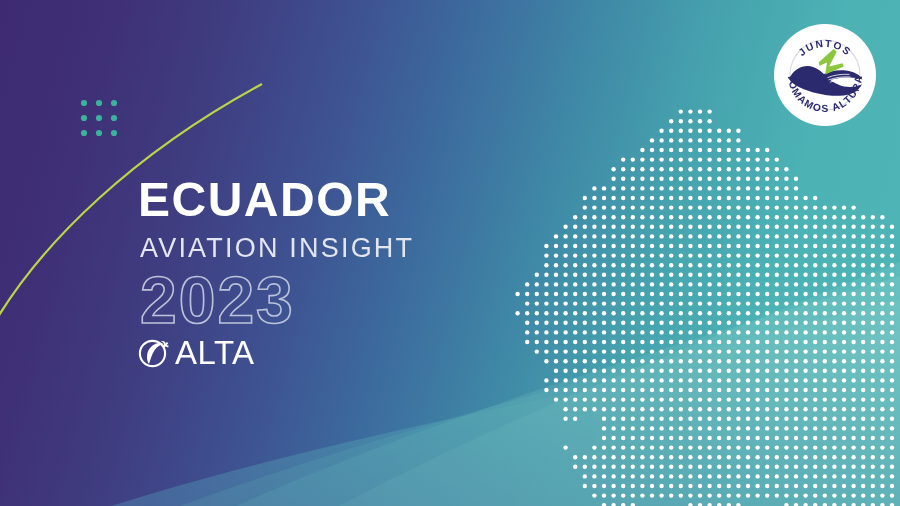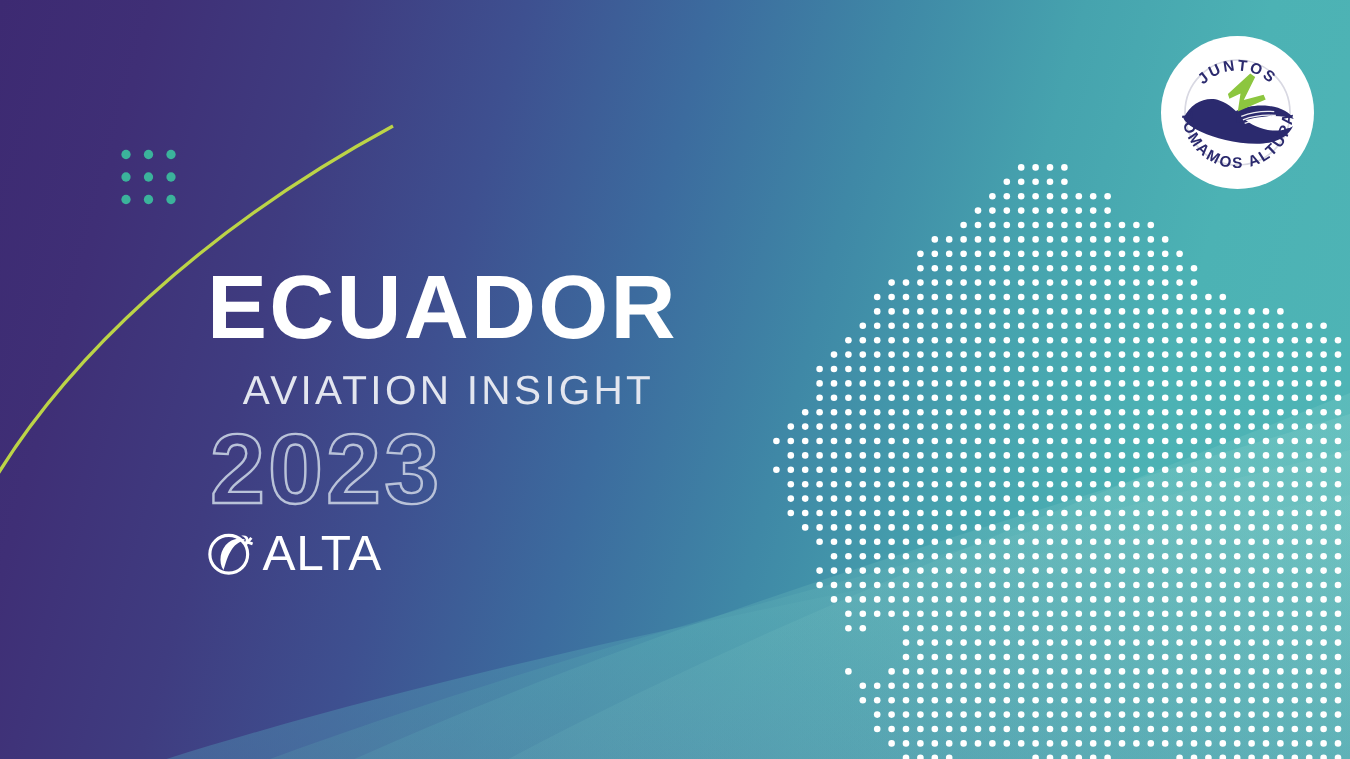--- a/index.html
+++ b/index.html
@@ -18,35 +18,34 @@
         #46a3ae 70%,
         #4cb2b4 82%,
         #4fb5b6 100%);
   }
   .layer{position:absolute;left:0;top:0;width:900px;height:506px;}
   svg.layer{display:block;}
 
   
   #title-block{position:absolute;left:138px;top:176px;z-index:40;}
   #main-title{
-    font-size:60px;font-weight:bold;color:#ffffff;
+    font-size:48px;font-weight:bold;color:#ffffff;
     letter-spacing:1.5px;line-height:0.98;margin:0;
     text-transform:uppercase;
   }
   #subtitle{
     font-size:27px;color:#e3e6ef;letter-spacing:2.2px;
     margin:12px 0 0 2px;line-height:1;font-weight:400;
     text-transform:uppercase;
-    text-align:center;
   }
   #year-wrap{margin:4px 0 0 0;height:66px;text-align:right;}
   #year-svg{display:block;}
 
   
-  #alta-logo{position:absolute;left:136px;top:350px;z-index:45;
+  #alta-logo{position:absolute;left:136px;top:334px;z-index:45;
              display:flex;align-items:center;gap:2px;}
   #alta-wordmark{
     font-size:33px;font-weight:500;color:#ffffff;letter-spacing:0.5px;
     line-height:1;margin-left:1px;
   }
 
   
   #badge{position:absolute;left:772px;top:22px;z-index:50;}
 </style>
 </head>

